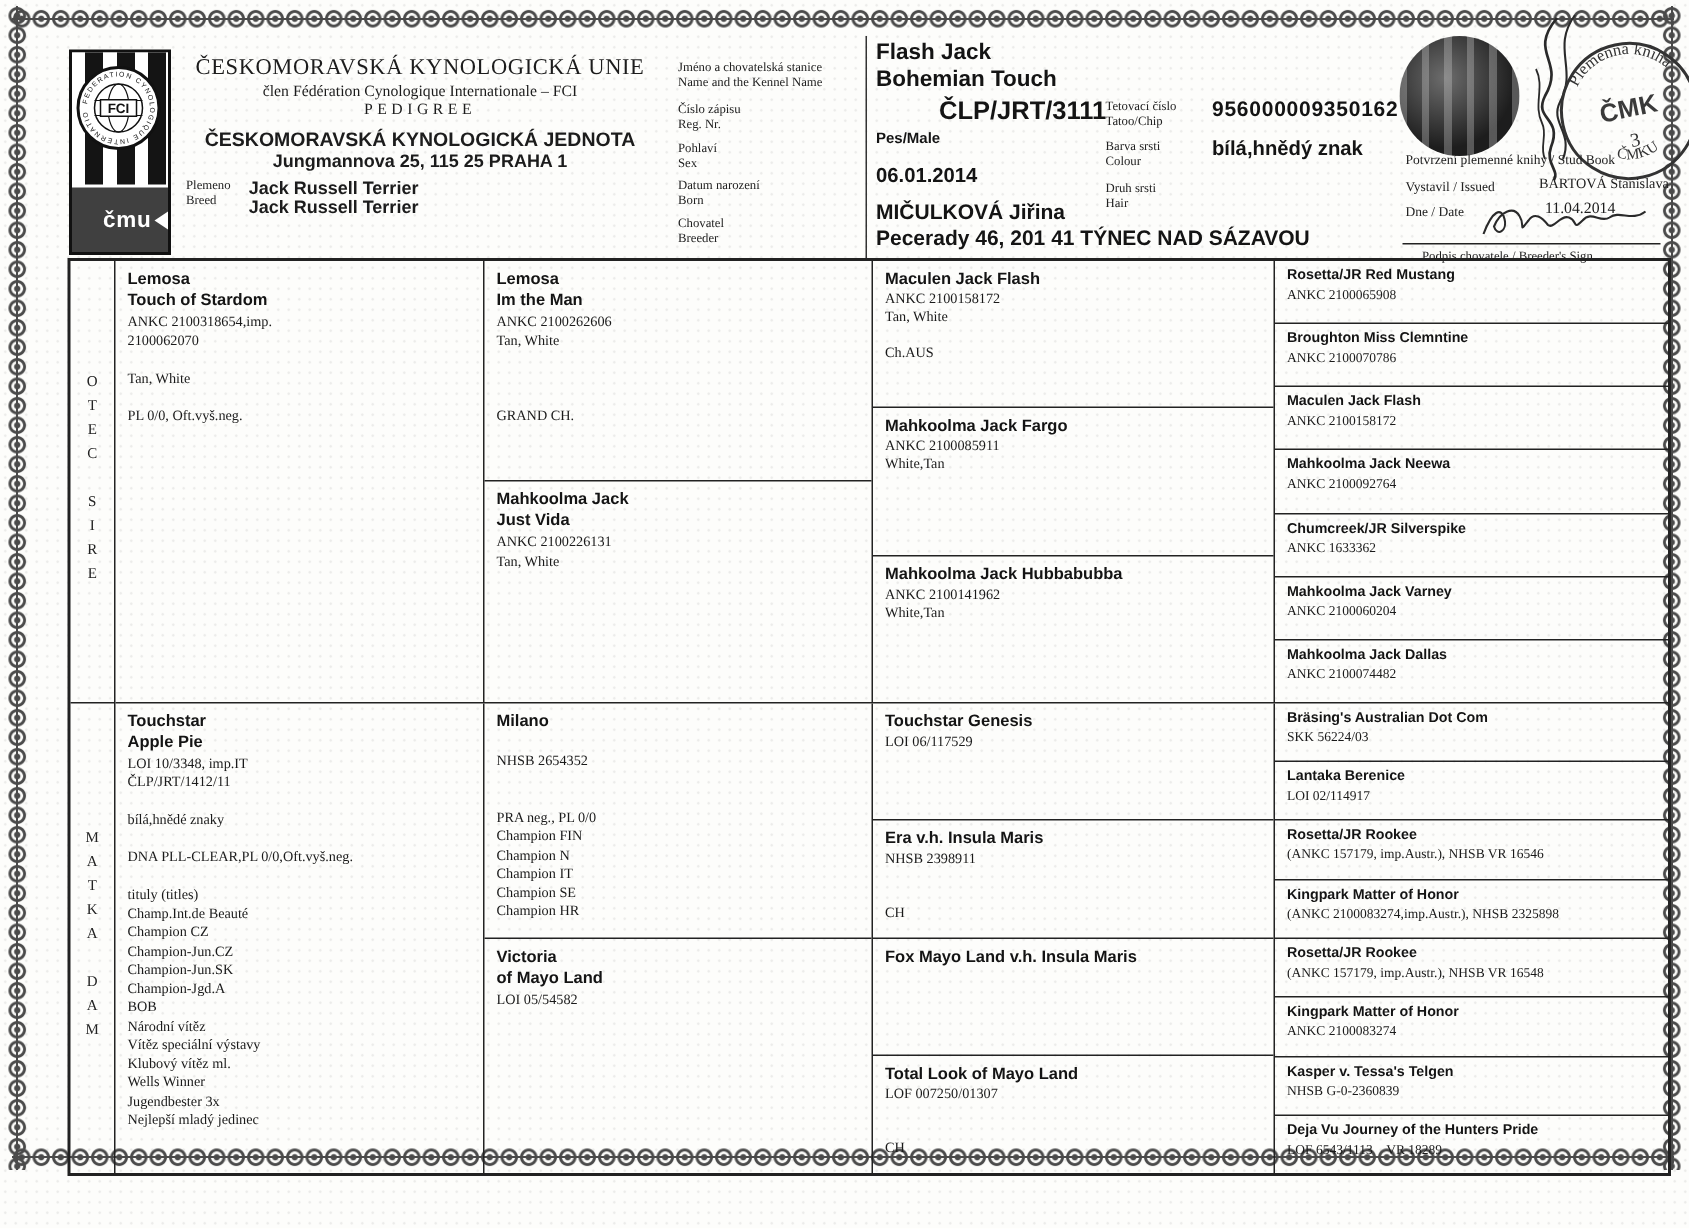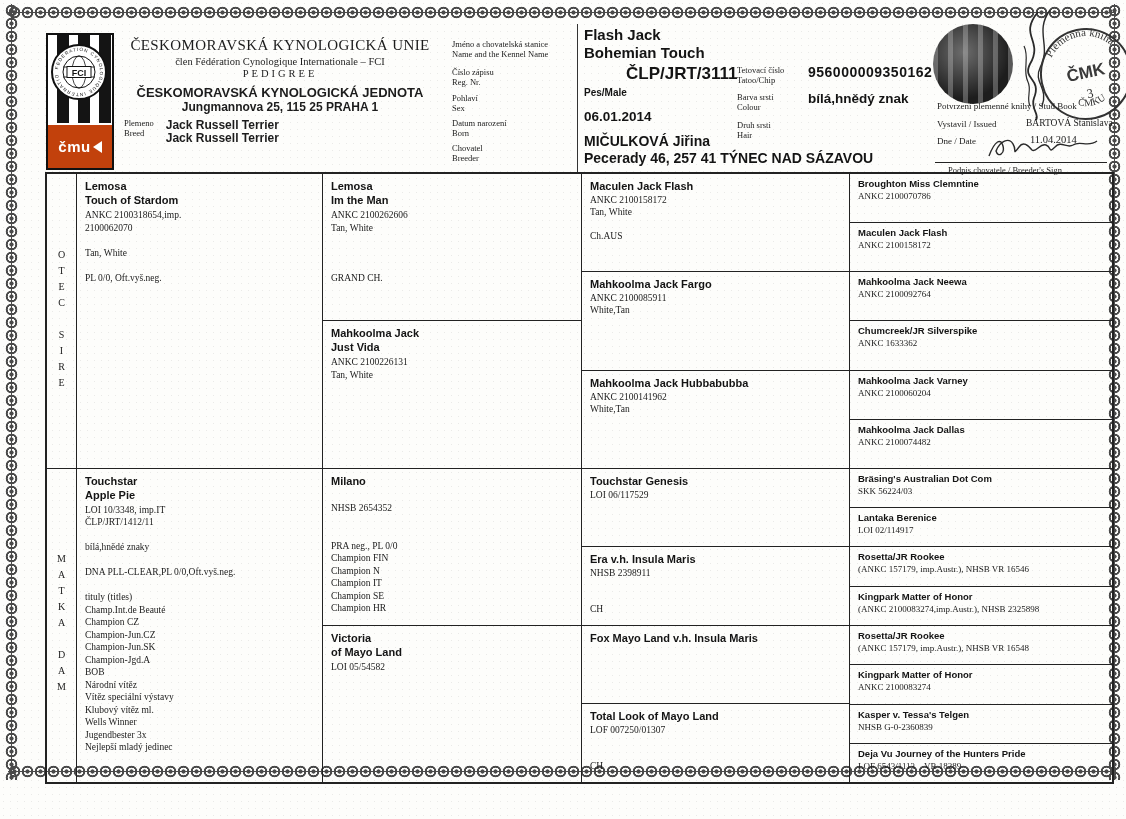--- a/index.html
+++ b/index.html
@@ -25,22 +25,22 @@
     background-size:17px 13px,17px 13px,100% 100%;
     background-repeat:repeat-y,repeat-y,no-repeat;background-position:50% 0;}
   .sans{font-family:"Liberation Sans",sans-serif;}
   .pre{white-space:pre-line;}
   .abs{position:absolute;}
   
   .fci-logo{left:46px;top:33px;width:64px;height:133px;border:2px solid #111;background:#fff;}
   .fci-stripes{position:absolute;left:0;top:0;right:0;height:88px;
     background:repeating-linear-gradient(90deg,#fff 0 9px,#141414 9px 21px);}
   .fci-emblem{position:absolute;left:2px;top:8px;}
-  .cmku-block{position:absolute;left:0;bottom:0;right:0;height:43px;background:#c2410c;
-    display:flex;align-items:center;justify-content:center;}
+  .cmku-block{position:absolute;left:0;bottom:0;right:0;height:43px;background:#404040;
+    display:flex;align-items:center;justify-content:flex-end;}
   .cmku-text{color:#fff;font-weight:bold;font-size:15px;letter-spacing:.5px;}
   .cmku-arrow{width:0;height:0;border-top:6px solid transparent;border-bottom:6px solid transparent;
     border-right:9px solid #fff;margin-left:2px;}
   
   .titles{left:112px;top:37px;width:336px;text-align:center;}
   .t-union{font-size:15px;letter-spacing:.4px;}
   .t-member{font-size:10.5px;margin-top:2px;}
   .t-doc{font-size:25px;font-weight:bold;letter-spacing:1px;margin-top:7px;}
   .t-ped{font-size:10.5px;letter-spacing:3px;margin-top:1px;}
   .t-org{font-size:13px;font-weight:bold;margin-top:6px;}
@@ -137,21 +137,21 @@
 Breeder</div>
 
   <div class="abs vline"></div>
 
   <div class="abs val sans pre" style="left:584px;top:26px;font-size:15px;line-height:17.5px;">Flash Jack
 Bohemian Touch</div>
   <div class="abs val sans" style="left:584px;top:64px;font-size:17px;margin-left:42px;">ČLP/JRT/3111</div>
   <div class="abs val sans" style="left:584px;top:87px;font-size:10px;">Pes/Male</div>
   <div class="abs val sans" style="left:584px;top:109px;font-size:13.5px;">06.01.2014</div>
   <div class="abs val sans pre" style="left:584px;top:133px;font-size:14px;line-height:17px;width:470px;">MIČULKOVÁ Jiřina
-Pecerady 46, 257 41 TÝNEC NAD SÁZAVOU</div>
+Pecerady 46, 201 41 TÝNEC NAD SÁZAVOU</div>
 
   <div class="abs lbl pre" style="left:737px;top:66px;">Tetovací číslo
 Tatoo/Chip</div>
   <div class="abs lbl pre" style="left:737px;top:93px;">Barva srsti
 Colour</div>
   <div class="abs lbl pre" style="left:737px;top:121px;">Druh srsti
 Hair</div>
   <div class="abs val sans" style="left:808px;top:64px;font-size:14px;letter-spacing:.5px;">956000009350162</div>
   <div class="abs val sans" style="left:808px;top:91px;font-size:13.5px;">bílá,hnědý znak</div>
   <div class="abs val sans" style="left:808px;top:119px;font-size:13.5px;"></div>
@@ -248,20 +248,24 @@
 White,Tan</div>
           </div>
           <div class="cell g3">
             <div class="dog-name pre">Mahkoolma Jack Hubbabubba</div>
             <div class="dog-details pre">ANKC 2100141962
 White,Tan</div>
           </div>
         </div>
         <div class="col col4">
           <div class="cell g4">
+            <div class="dog-name">Rosetta/JR Red Mustang</div>
+            <div class="dog-details">ANKC 2100065908</div>
+          </div>
+          <div class="cell g4">
             <div class="dog-name">Broughton Miss Clemntine</div>
             <div class="dog-details">ANKC 2100070786</div>
           </div>
           <div class="cell g4">
             <div class="dog-name">Maculen Jack Flash</div>
             <div class="dog-details">ANKC 2100158172</div>
           </div>
           <div class="cell g4">
             <div class="dog-name">Mahkoolma Jack Neewa</div>
             <div class="dog-details">ANKC 2100092764</div>

